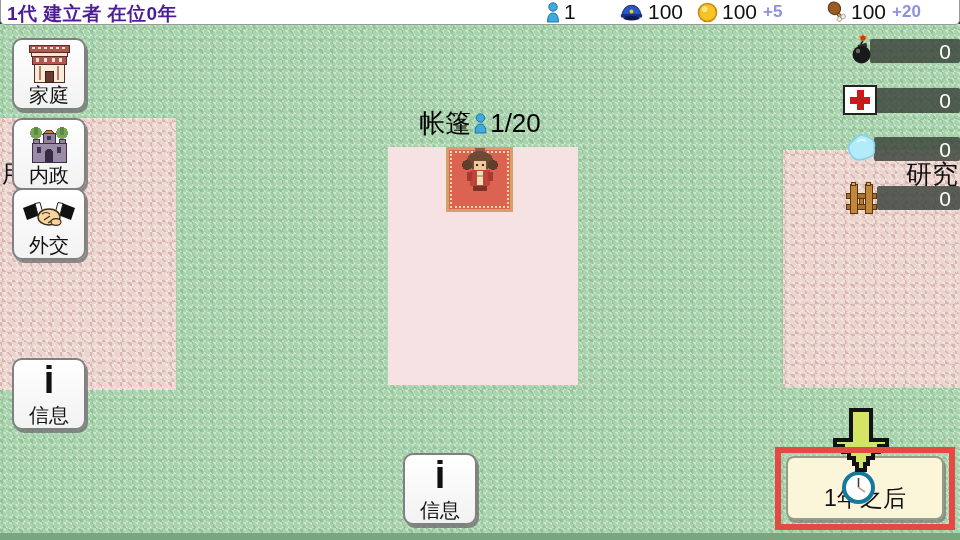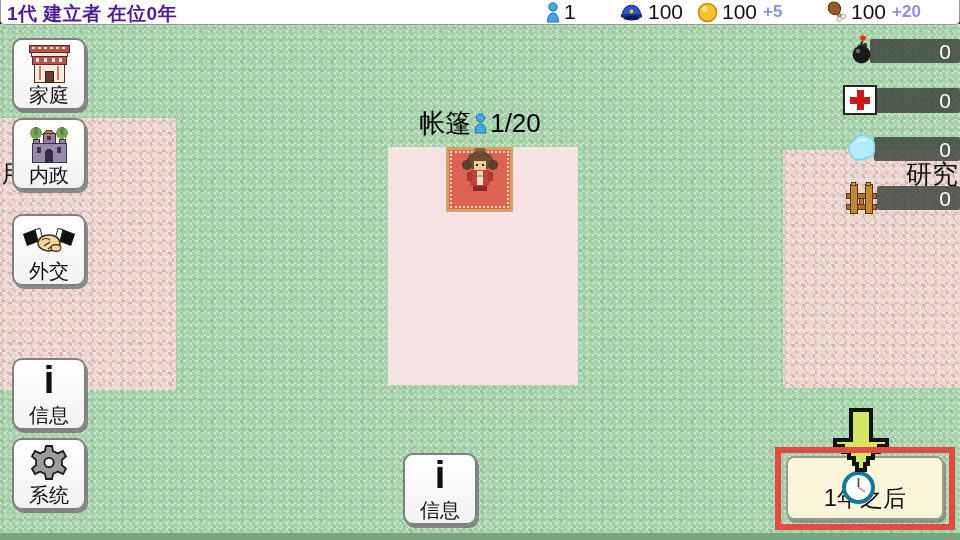--- a/index.html
+++ b/index.html
@@ -205,51 +205,40 @@
         <rect x="4" y="19" width="34" height="19" fill="#9c8ba8" stroke="#3c3244" stroke-width="1"></rect>
         <rect x="9" y="23" width="4" height="6" fill="#40344c"></rect>
           <rect x="29" y="23" width="4" height="6" fill="#40344c"></rect>
         <rect x="19" y="12" width="4" height="4" fill="#40344c"></rect>
         <path d="M17 38 v-9 a4 4 0 0 1 8 0 v9 z" fill="#352a40"></path>
       </svg>
     </span>
     <span class="lbl">内政</span>
   </div>
 
-  <div class="gbtn" style="left:12px;top:214px;">
+  <div class="gbtn" style="left:12px;top:188px;">
     <span class="icon" style="top:10px;">
       <svg width="52" height="34" viewBox="0 0 52 34">
         <polygon points="0,8 13,3 17,15 4,20" fill="#111"></polygon>
         <polygon points="12,3.5 17,2.5 20,13.5 15,15" fill="#fff" stroke="#222" stroke-width="1"></polygon>
         <polygon points="52,8 39,3 35,15 48,20" fill="#111"></polygon>
         <polygon points="40,3.5 35,2.5 32,13.5 37,15" fill="#fff" stroke="#222" stroke-width="1"></polygon>
         <ellipse cx="26" cy="17" rx="11" ry="8" fill="#f6d49c" stroke="#3a2a18" stroke-width="1.4"></ellipse>
         <path d="M19 14 q4 -3 8 0 M21 20 l6 -4 M25 23 l6 -4" stroke="#3a2a18" stroke-width="1.2" fill="none"></path>
         <ellipse cx="33" cy="22" rx="5" ry="3.4" fill="#f6d49c" stroke="#3a2a18" stroke-width="1.2"></ellipse>
       </svg>
     </span>
     <span class="lbl">外交</span>
   </div>
 
   <div class="gbtn" style="left:12px;top:358px;">
     <span class="icon" style="top:-2px;font-size:38px;font-weight:bold;color:#111;line-height:44px;">i</span>
     <span class="lbl">信息</span>
   </div>
 
-  <div class="gbtn" style="left:12px;top:438px;">
-    <span class="icon">
-      <svg width="46" height="44" viewBox="0 0 44 44">
-        <g fill="#9c9c9c" stroke="#1c1c1c" stroke-width="1.8">
-          <path d="M19 2 h6 l1.2 5.4 a14 14 0 0 1 4.6 2 l5.2 -2.4 3 5.2 -4.2 3.8 a14 14 0 0 1 0 5 l4.2 3.8 -3 5.2 -5.2 -2.4 a14 14 0 0 1 -4.6 2 L25 35 h-6 l-1.2 -5.4 a14 14 0 0 1 -4.6 -2 L8 30 5 24.8 9.2 21 a14 14 0 0 1 0 -5 L5 12.2 8 7 l5.2 2.4 a14 14 0 0 1 4.6 -2 z"></path>
-          <circle cx="22" cy="18.5" r="4.6" fill="#fff"></circle>
-        </g>
-      </svg>
-    </span>
-    <span class="lbl">系统</span>
-  </div>
 
   <div class="rbar" style="left:870px;top:39px;width:90px;height:24px;">
     <span class="rv">0</span>
   </div>
   <div class="ricon" style="left:848px;top:33px;">
     <svg width="30" height="32" viewBox="0 0 30 32">
       <g stroke="#e0a010" stroke-width="1.6">
           <path d="M15 1 v7 M11 3 l6 4 M19 3 l-6 4" fill="none"></path>
         </g>
       <circle cx="15" cy="5" r="2.6" fill="#d83020"></circle>

